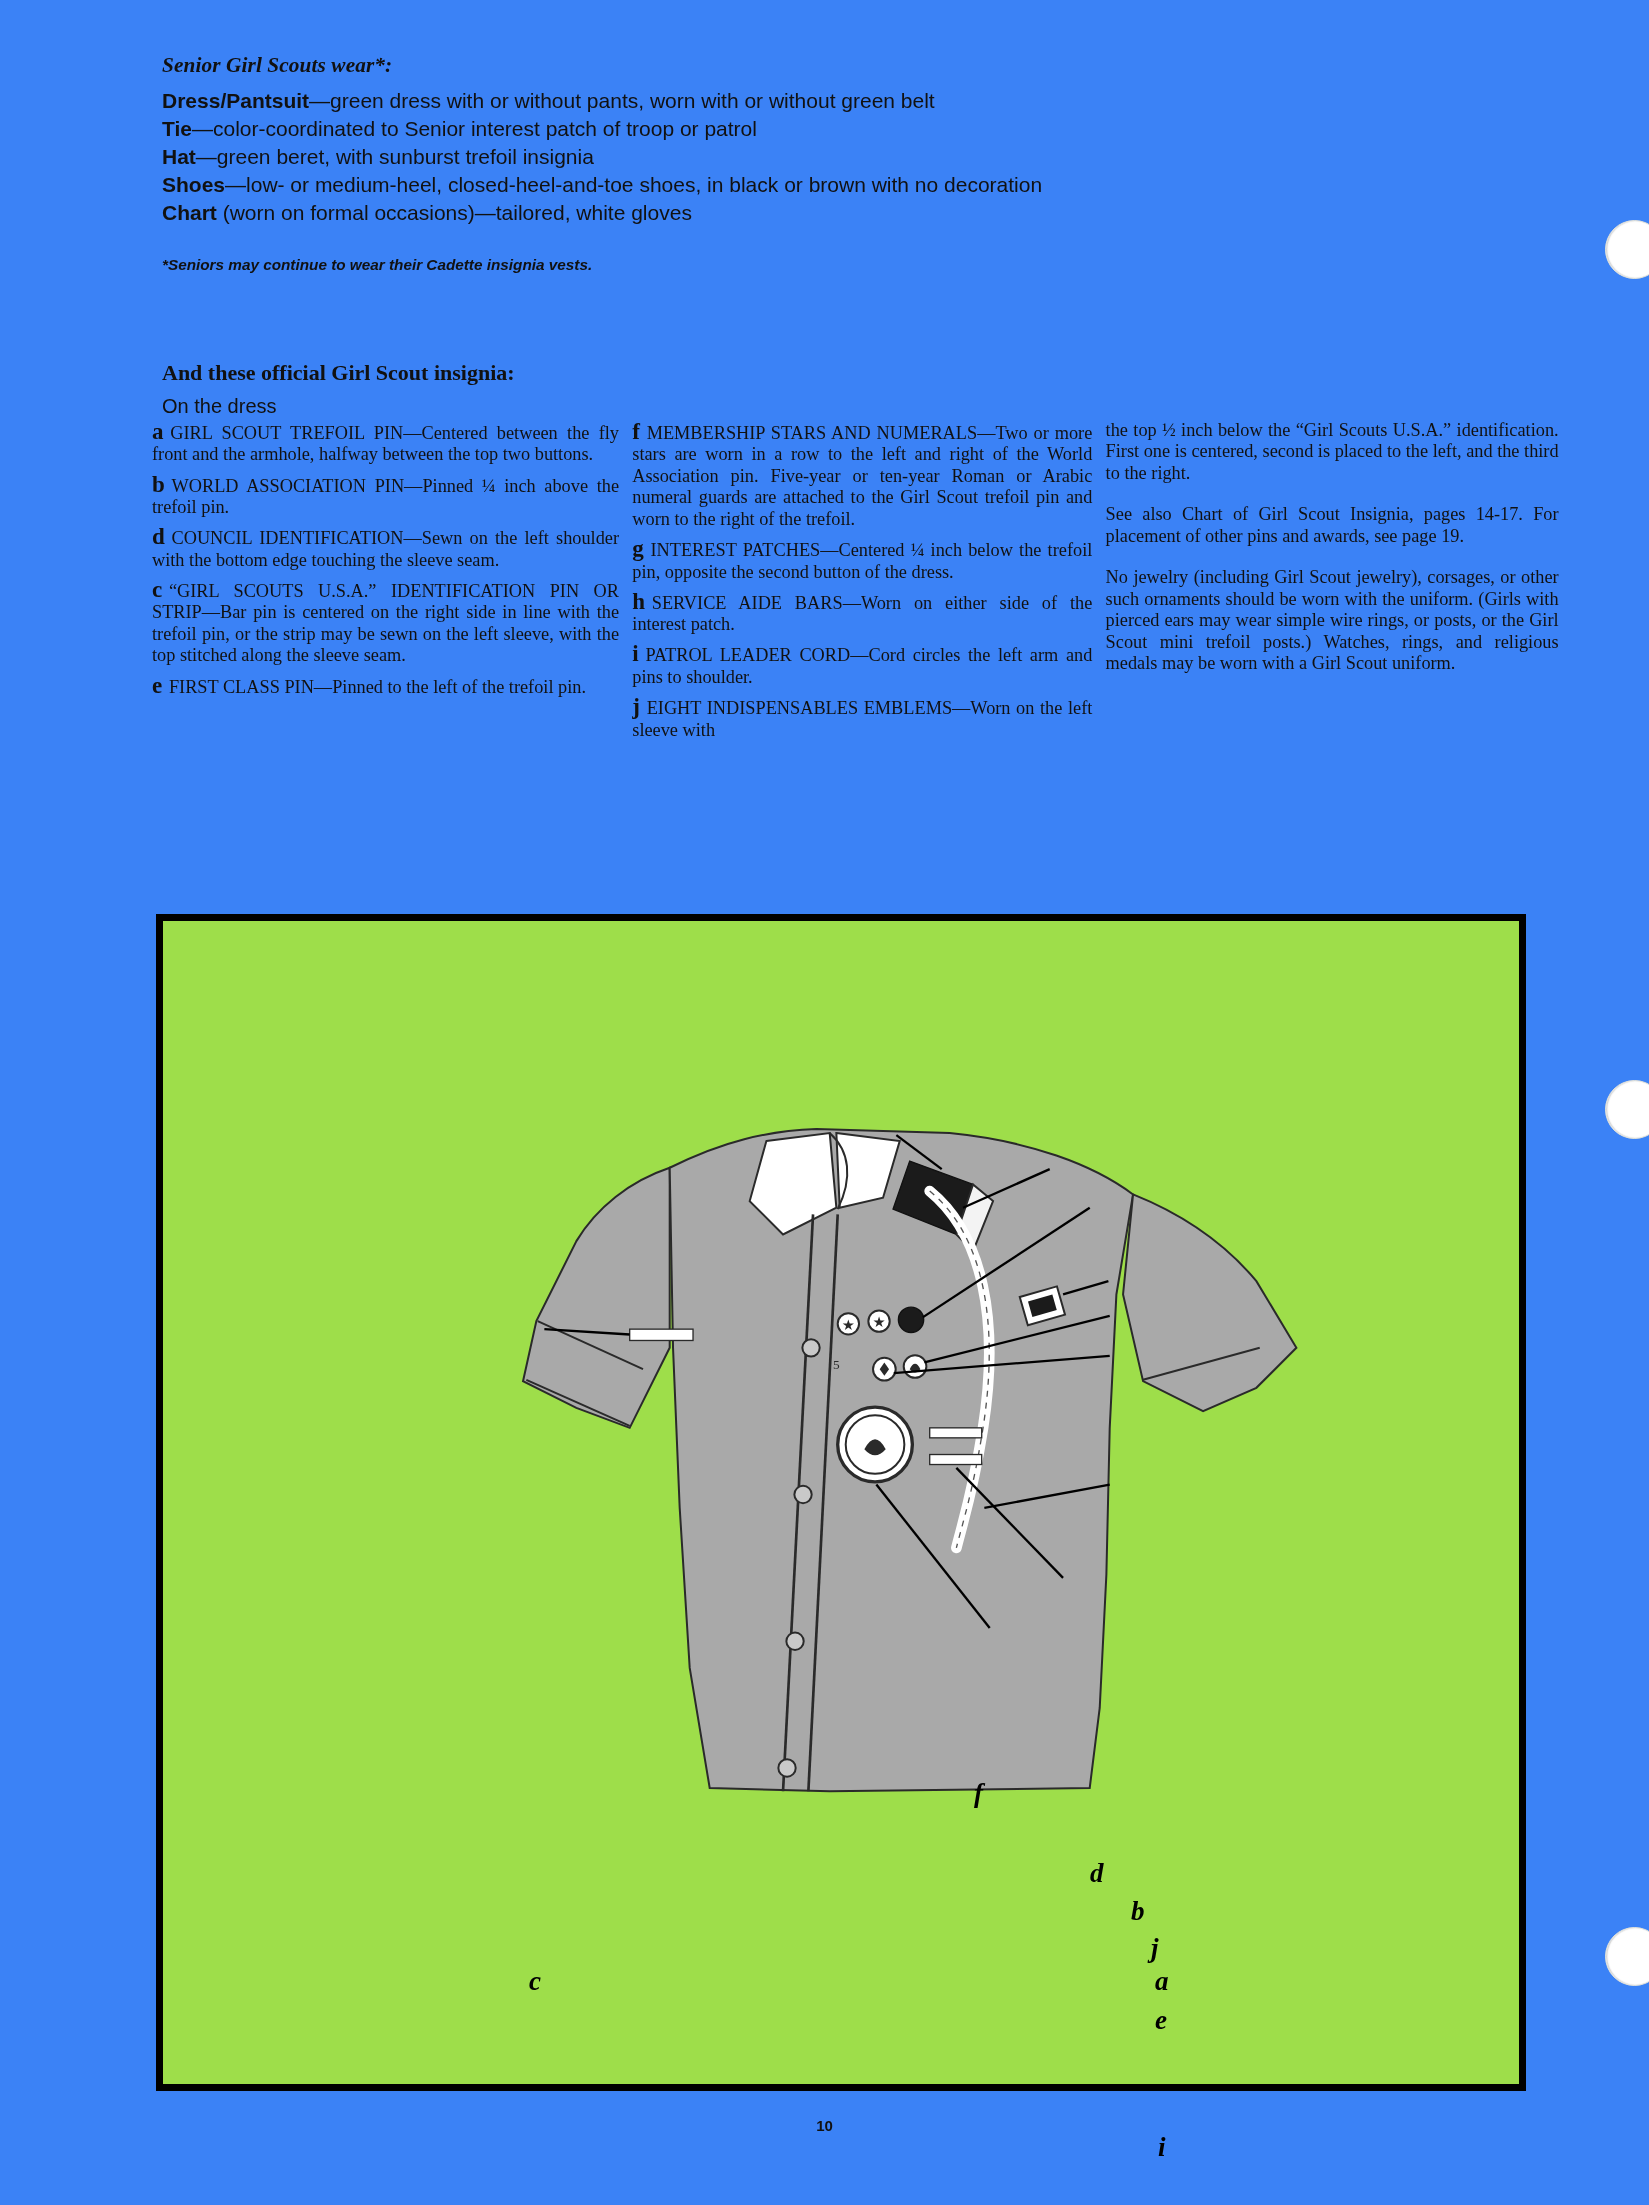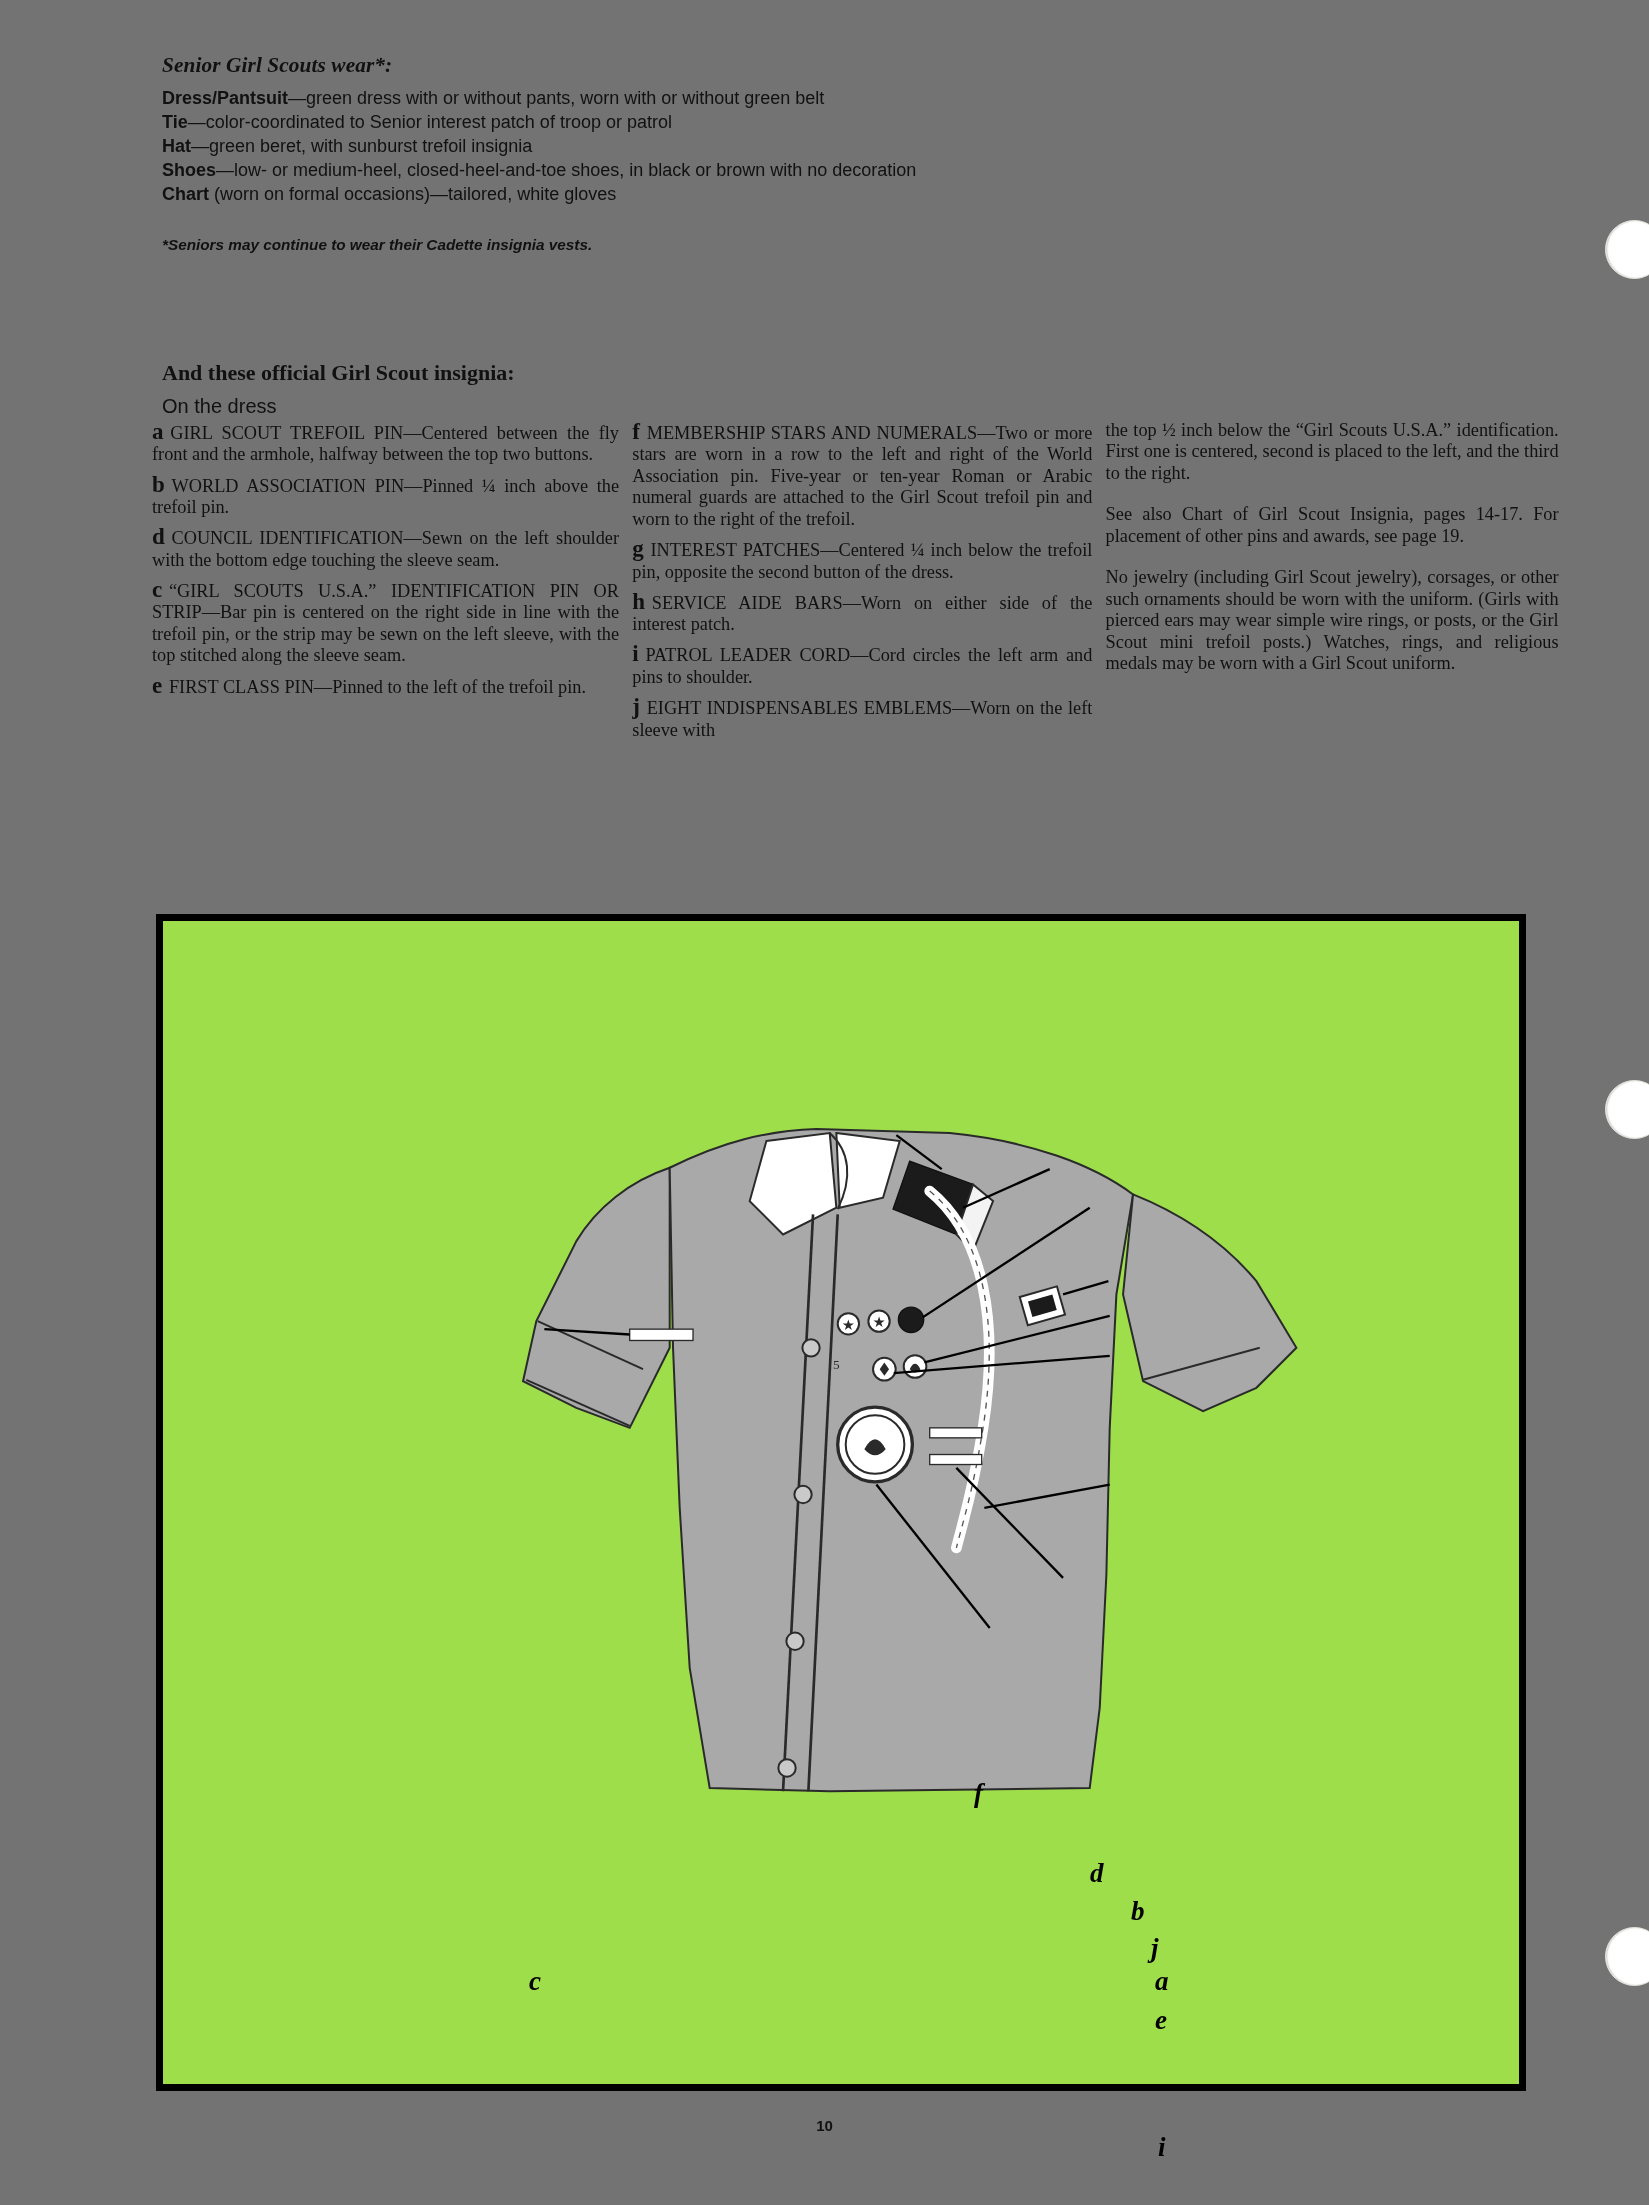--- a/index.html
+++ b/index.html
@@ -11,21 +11,21 @@
     width: 1649px;
     height: 2205px;
     position: relative;
     font-family: "Liberation Serif", serif;
     background: #fdfdf5;
     overflow: hidden;
   }
   .page {
     position: absolute;
     inset: 0;
-    background: #737373;
+    background: #3b82f6;
   }
   
   .punch {
     position: absolute;
     right: -14.7px;
     width: 57px;
     height: 57px;
     border-radius: 50%;
     background: #ffffff;
     box-shadow: inset 1.3px 0 1.3px rgba(0,0,0,0.18);
@@ -46,21 +46,21 @@
     font-family: "Liberation Serif", serif;
     font-weight: bold;
     font-style: italic;
     font-size: 21.3px;
     letter-spacing: 0.1px;
     margin-bottom: 9.3px;
     color: #111;
   }
   .uniform-list {
     font-family: "Liberation Sans", sans-serif;
-    font-size: 18px;
+    font-size: 21px;
     line-height: 1.33;
     color: #111;
   }
   .uniform-list .lbl {
     font-weight: bold;
   }
   .footnote {
     font-family: "Liberation Sans", sans-serif;
     font-style: italic;
     font-weight: bold;

